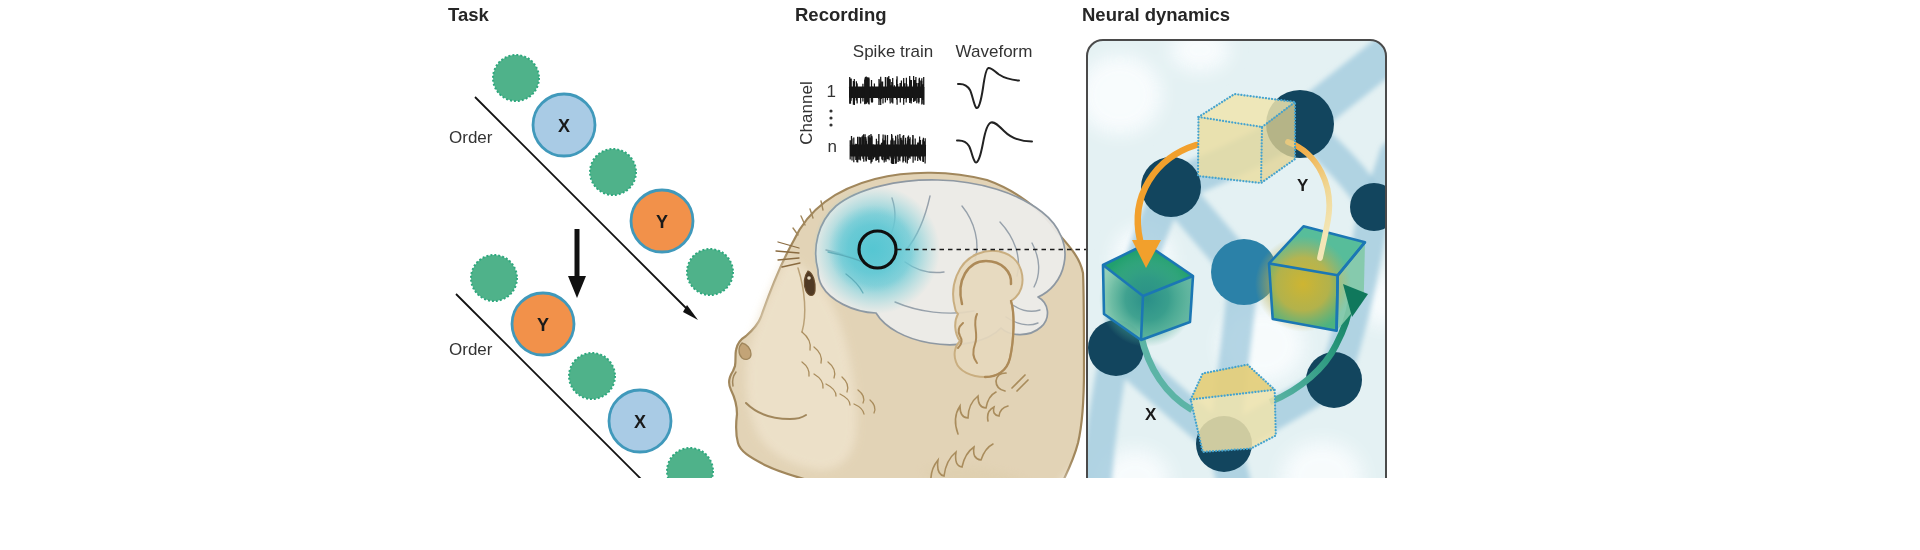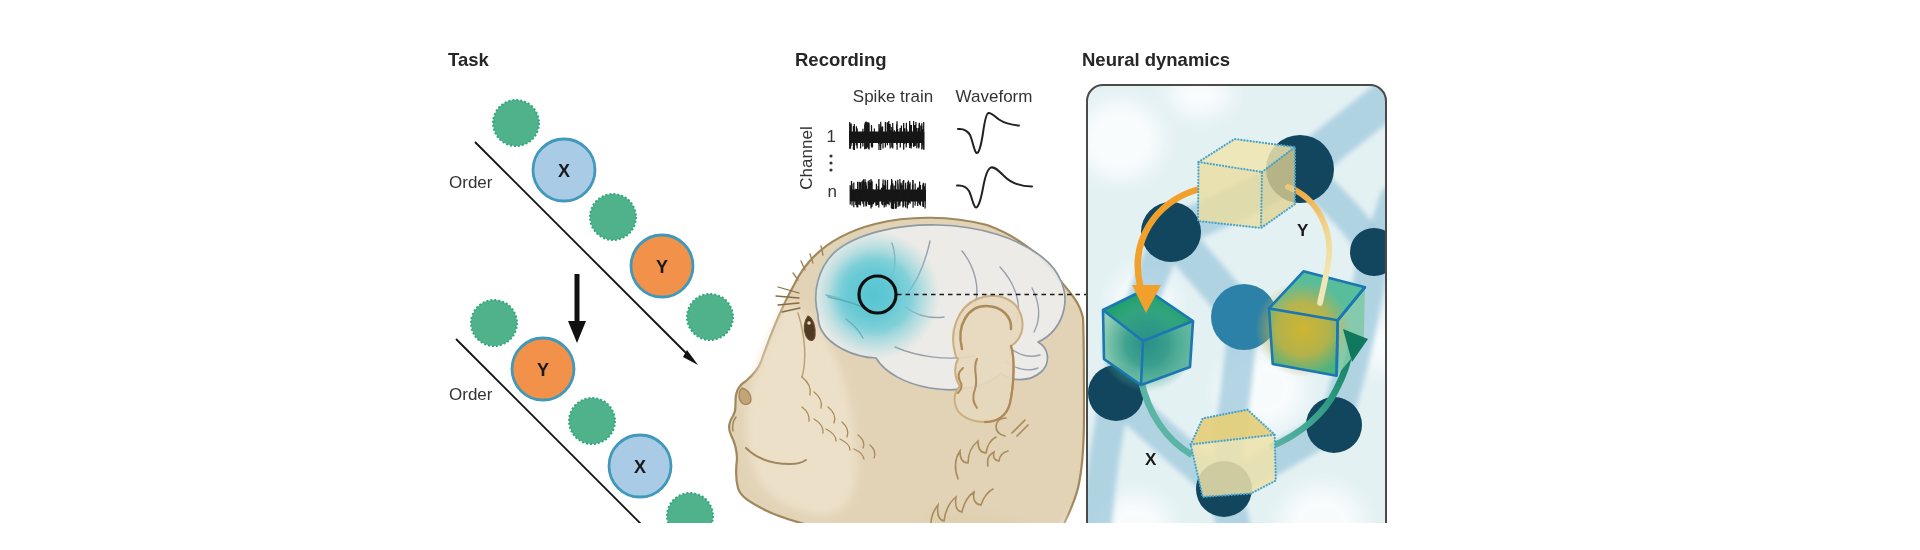--- a/index.html
+++ b/index.html
@@ -1,17 +1,17 @@
 <!DOCTYPE html>
 <html><head>
 <meta charset="utf-8">
 <style>
 html,body{margin:0;padding:0;background:#fff;}
 #fig{position:relative;width:1920px;height:478px;background:#fff;overflow:hidden;
-font-family:"Liberation Sans",sans-serif;margin-top:45px;}
+font-family:"Liberation Sans",sans-serif;}
 </style>
 </head>
 <body>
 <div id="fig">
 <svg width="1920" height="550" viewBox="0 0 1920 550">
 <defs>
 <radialGradient id="cyanGlow" cx="0.5" cy="0.5" r="0.5">
   <stop offset="0%" stop-color="#55c6d2" stop-opacity="0.95"></stop>
   <stop offset="55%" stop-color="#62c8d4" stop-opacity="0.75"></stop>
   <stop offset="100%" stop-color="#7fd0da" stop-opacity="0"></stop>

